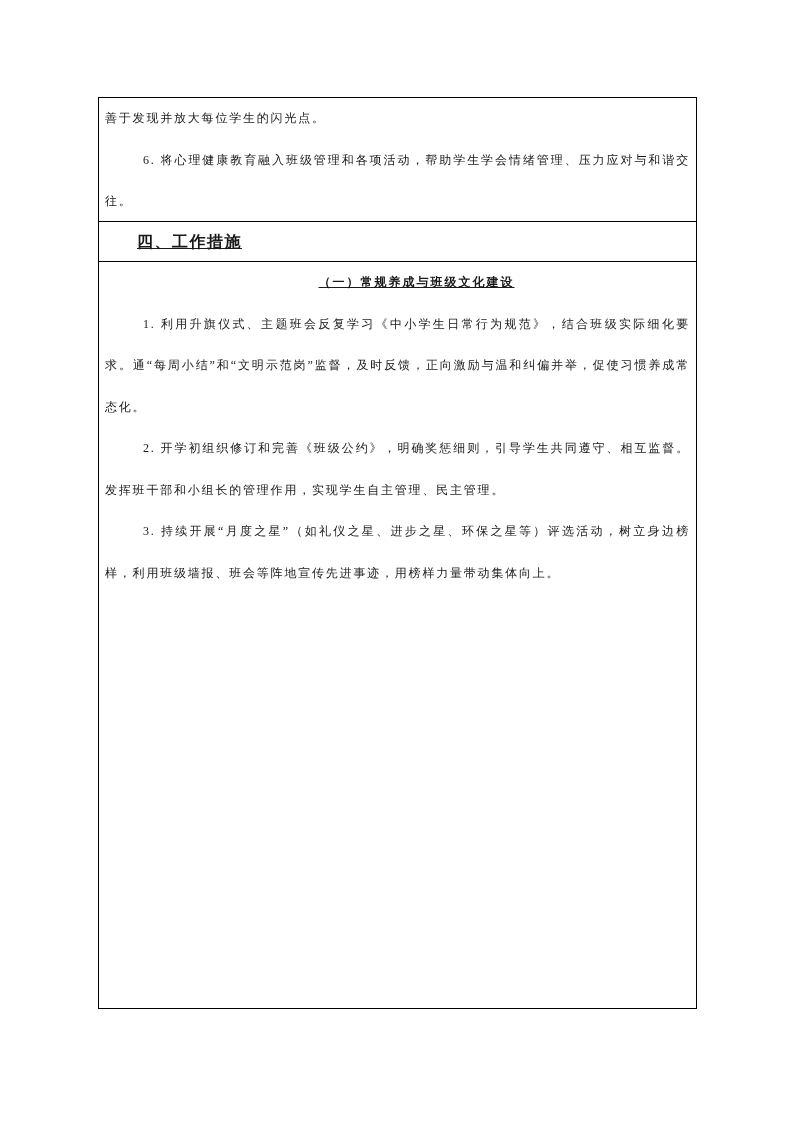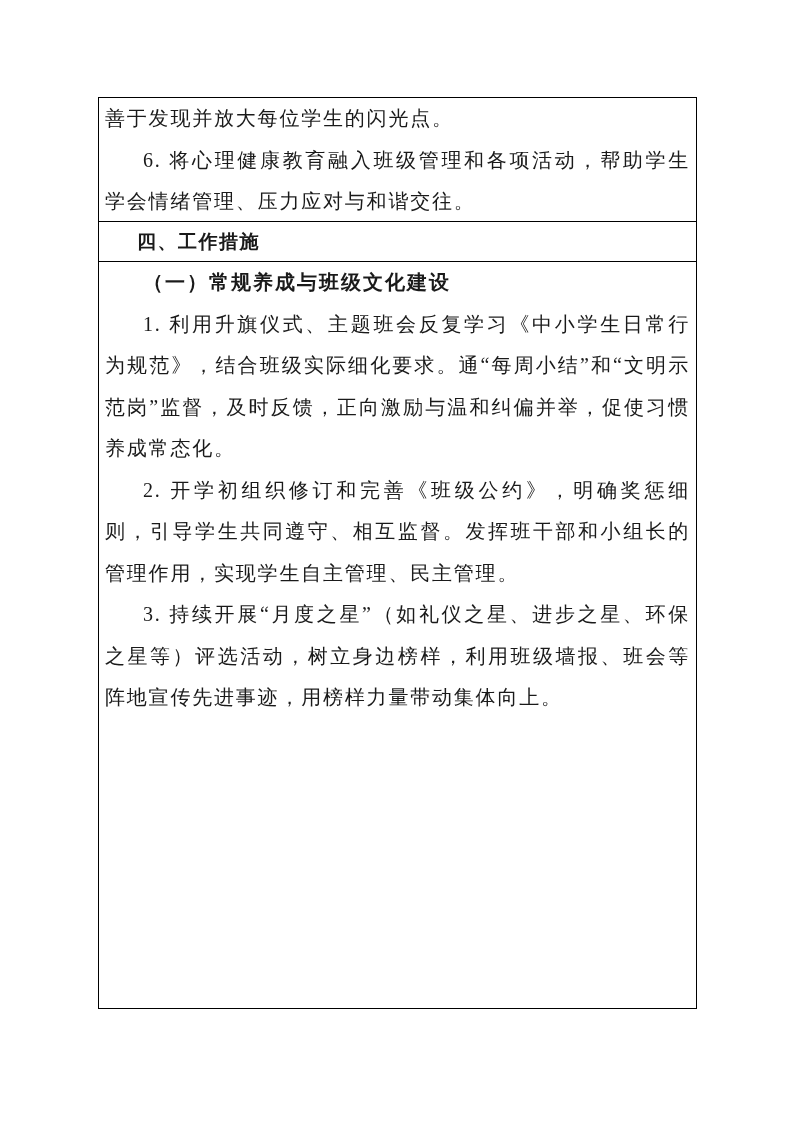--- a/index.html
+++ b/index.html
@@ -31,44 +31,46 @@
     border-bottom: 1px solid #000000;
   }
   .row-b {
     height: 40.5px;
     border-bottom: 1px solid #000000;
     padding-left: 38px;
   }
   .section-heading {
     font-family: "Liberation Sans", "DejaVu Sans", sans-serif;
     font-weight: 700;
-    font-size: 19px;
+    font-size: 16px;
     line-height: 40px;
     letter-spacing: 1.5px;
     white-space: nowrap;
+    text-decoration: underline;
   }
   .row-c {
     height: 746px;
   }
   .para {
     margin: 0;
-    font-size: 20px;
+    font-size: 12px;
     line-height: 41.5px;
     letter-spacing: 1.8px;
     text-align: justify;
     text-justify: inter-character;
   }
   .para.indent {
     text-indent: 38px;
   }
   .para.subheading {
     font-weight: 700;
     text-indent: 38px;
-    text-align: left;
+    text-align: center;
     letter-spacing: 2px;
+    text-decoration: underline;
   }
 </style>
 </head>
 <body>
 
 <div class="page">
   <div class="doc-table">
 
     <div class="row row-a">
         <p class="para">善于发现并放大每位学生的闪光点。</p>

